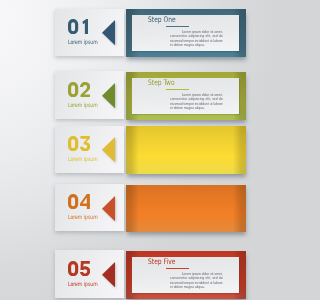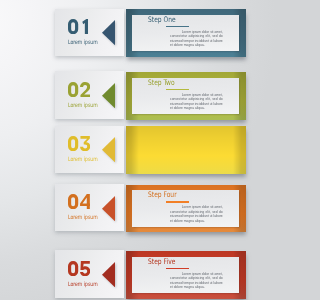--- a/index.html
+++ b/index.html
@@ -154,30 +154,20 @@
               <path d="M127 0 L127 247 L0 124 Z" fill="#e1ba36"></path>
             </svg></div>
         </div>
       </div>
       <div class="row" style="top: 184.55px;">
         <div class="cshadow"></div>
         <div class="cbox">
           <div class="frame" style="background:#f27f26">
             <div class="sheen"></div>
           </div>
-          <div class="inner">
-            <div class="title" style="color:#d3701f">Step Four</div>
-            <div class="rule" style="background:#f27f26"></div>
-            <div class="btext">
-              <span class="bline">Lorem ipsum dolor sit amet,</span>
-              <span class="bline">consectetur adipisicing elit, sed do</span>
-              <span class="bline">eiusmod tempor incididunt ut labore</span>
-              <span class="bline">et dolore magna aliqua.</span>
-            </div>
-          </div>
         </div>
         <div class="plate">
           <div class="num">
             <svg width="22.25" height="15.30" viewBox="0 0 218.14 150">
               <g transform="translate(0,0)">
                 <path d="M50,0 A50,50 0 0 1 100,50 V100 A50,50 0 0 1 50,150 A50,50 0 0 1 0,100 V50 A50,50 0 0 1 50,0 Z M50,31 A19,19 0 0 0 31,50 V100 A19,19 0 0 0 50,119 A19,19 0 0 0 69,100 V50 A19,19 0 0 0 50,31 Z" fill="#d3701f" fill-rule="evenodd"></path>
               </g>
               <g transform="translate(118.14,0)">
                 <path d="M66,0 H96 V92 H100 V118 H96 V150 H66 V118 H0 V93 Z M66,92 V34 L24,92 Z" fill="#d3701f" fill-rule="evenodd"></path>
               </g>

